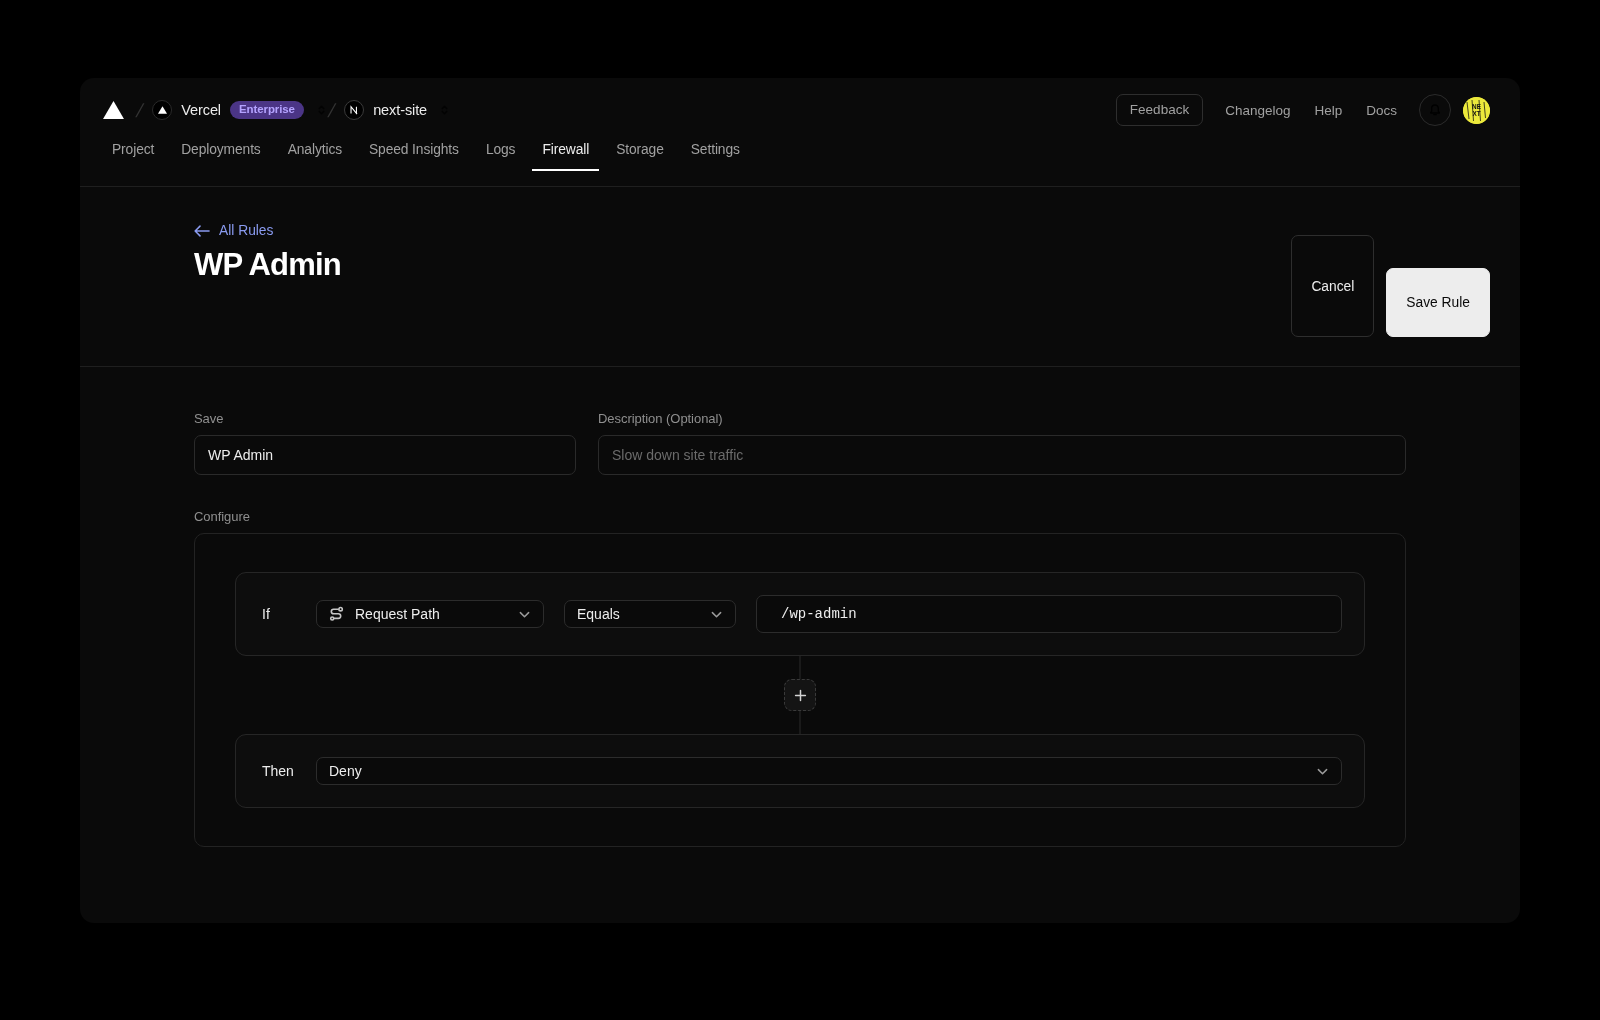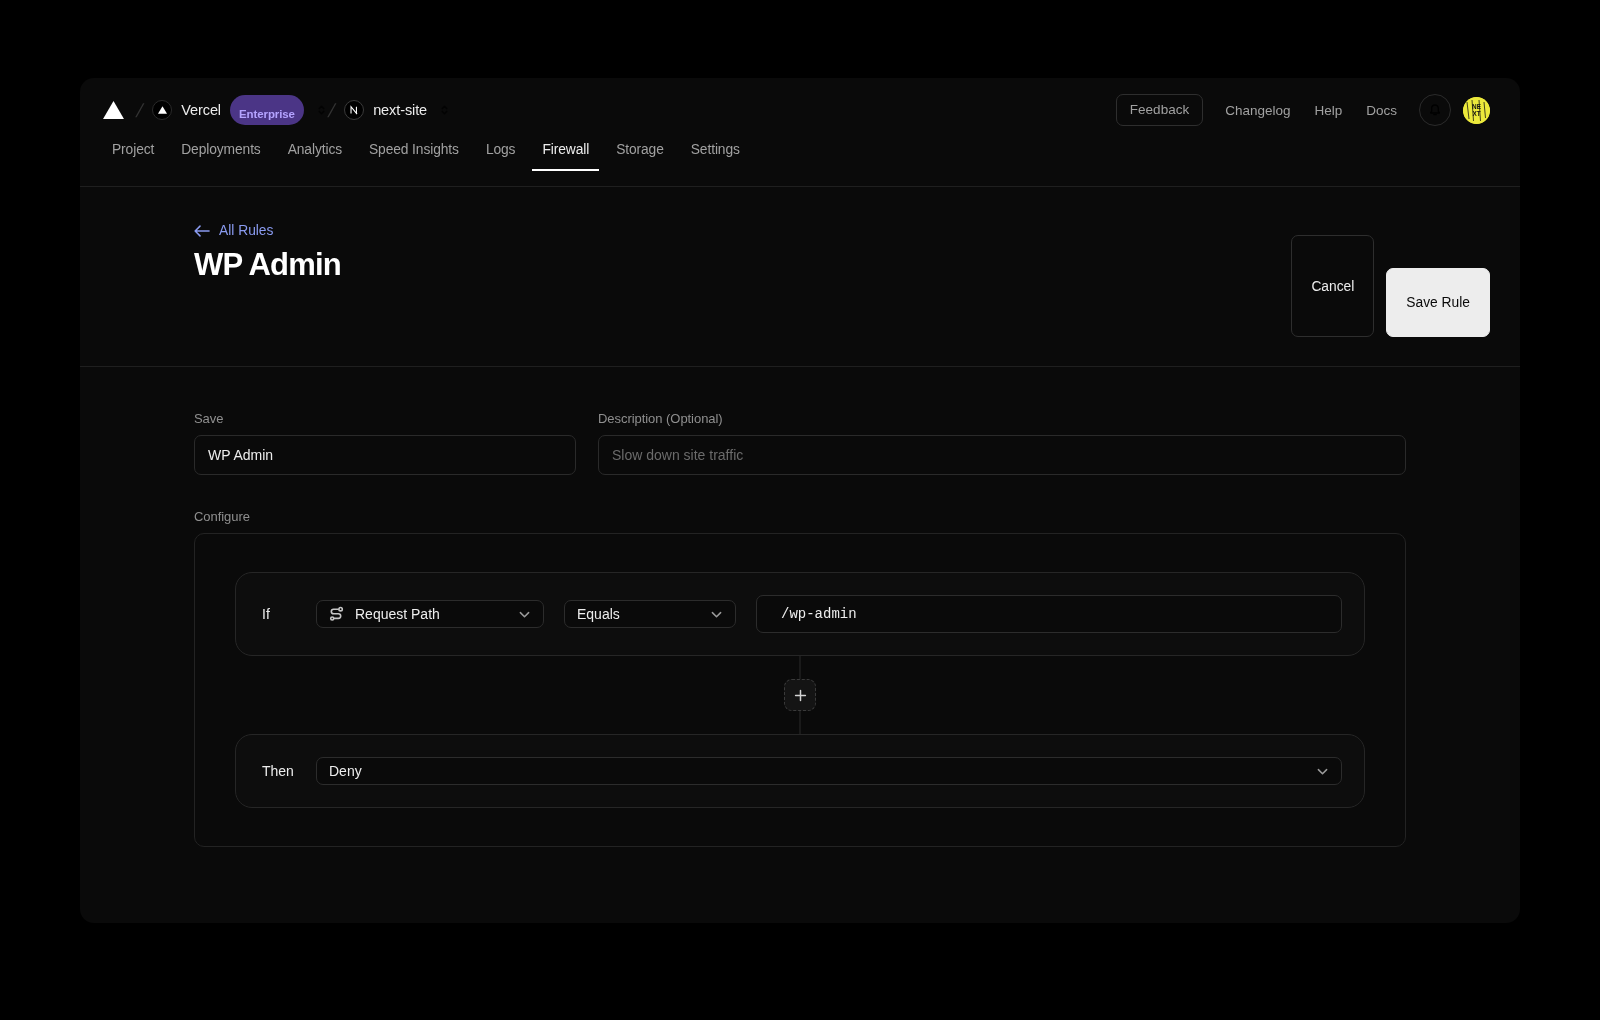--- a/index.html
+++ b/index.html
@@ -75,21 +75,21 @@
     color: #ededed;
     font-size: 14.5px;
     letter-spacing: -0.1px;
   }
 
   .badge-enterprise {
     background: #4b3586;
     color: #b4a3ff;
     font-size: 11.5px;
     font-weight: 600;
-    padding: 14px 9px 4px;
+    padding: 3px 9px 4px;
     border-radius: 999px;
     letter-spacing: -0.1px;
     line-height: 1;
   }
 
   .chev-updown {
     width: 11px; height: 16px;
     opacity: .75;
     margin-left: 3px;
   }
@@ -287,21 +287,21 @@
 
   .configure-panel {
     border: 1px solid #232323;
     border-radius: 10px;
     background: #0a0a0a;
     padding: 38px 40px;
   }
 
   .rule-card {
     border: 1px solid #262626;
-    border-radius: 17px;
+    border-radius: 11px;
     background: #0d0d0d;
     padding: 22px 22px;
     display: flex;
     align-items: center;
     gap: 20px;
     position: relative;
     z-index: 2;
   }
 
   .rule-kw {

